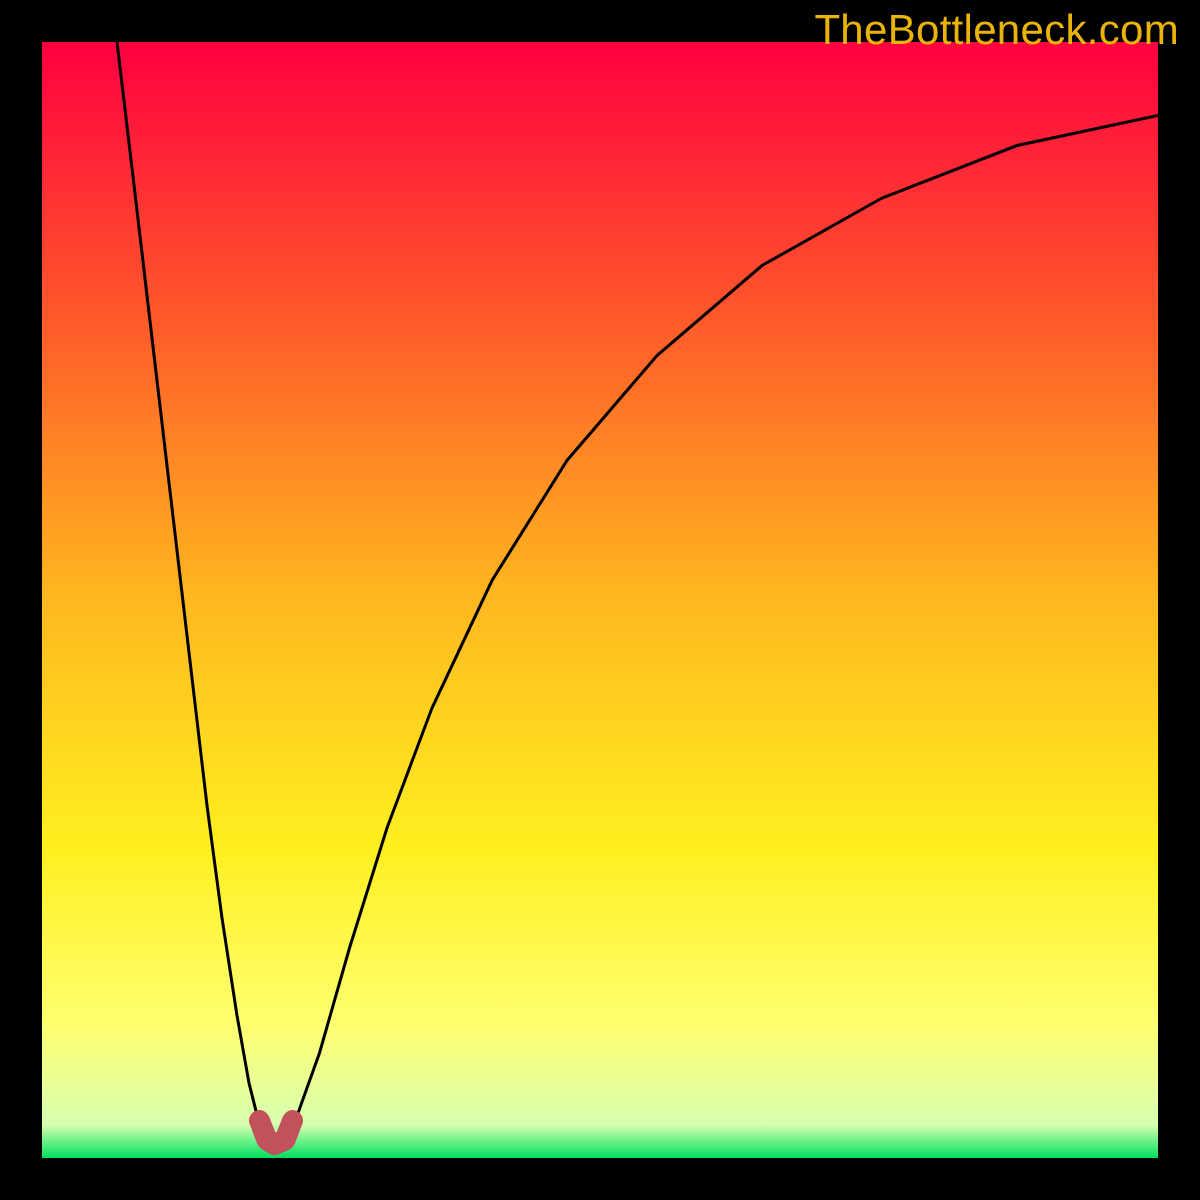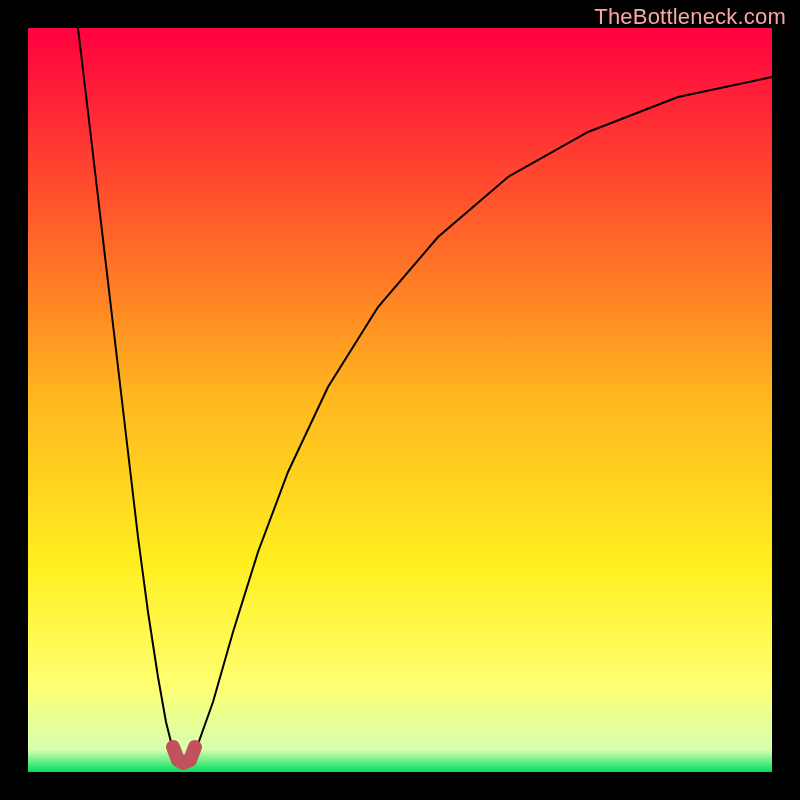--- a/index.html
+++ b/index.html
@@ -36,23 +36,23 @@
     left: 0;
     top: 0;
     width: 100%;
     height: 100%;
   }
   .watermark {
     position: absolute;
     top: 4px;
     right: 14px;
     font-family: Arial, Helvetica, sans-serif;
-    font-size: 22px;
+    font-size: 28px;
     font-weight: 500;
-    color: #fca5a5;
+    color: #eab308;
     letter-spacing: 0.2px;
   }
 </style>
 </head>
 <body>
 <div class="frame">
 
   <div class="plot-area">
     <svg class="gradient-bg" viewBox="0 0 744 744" preserveAspectRatio="none">
       <defs>

